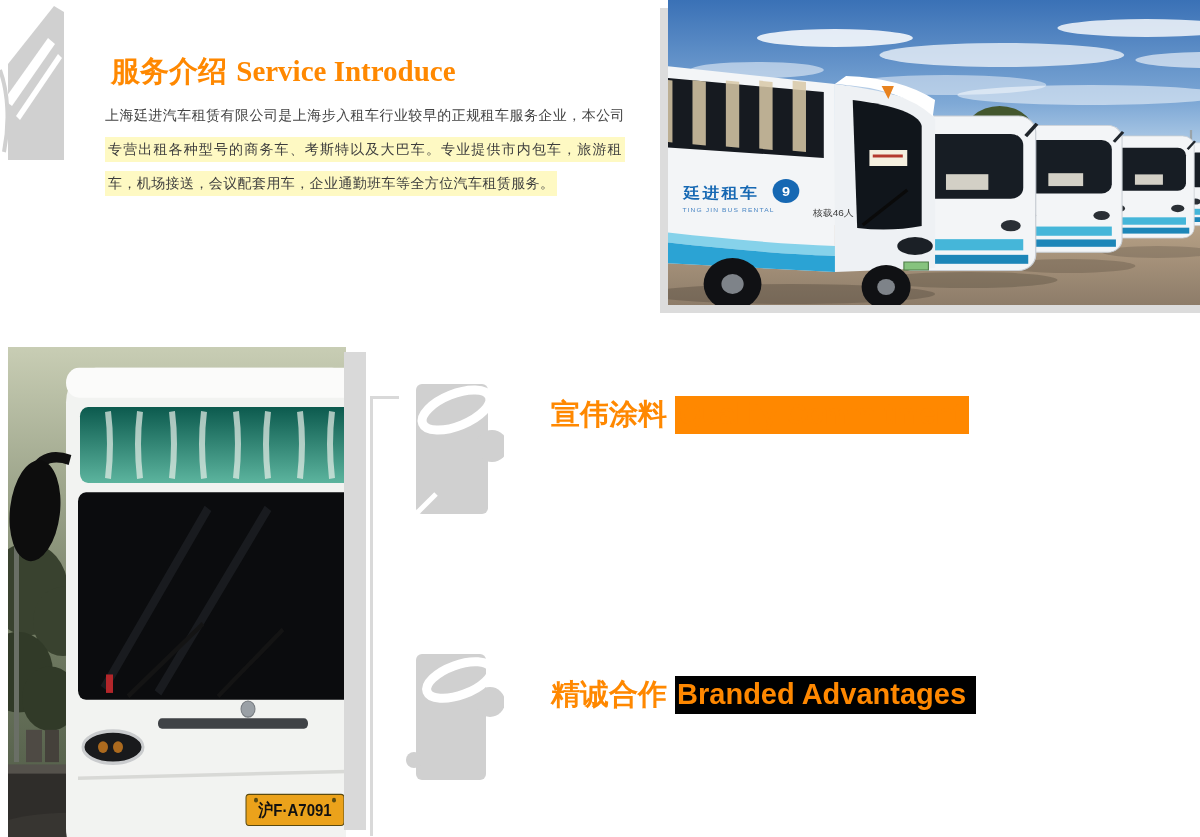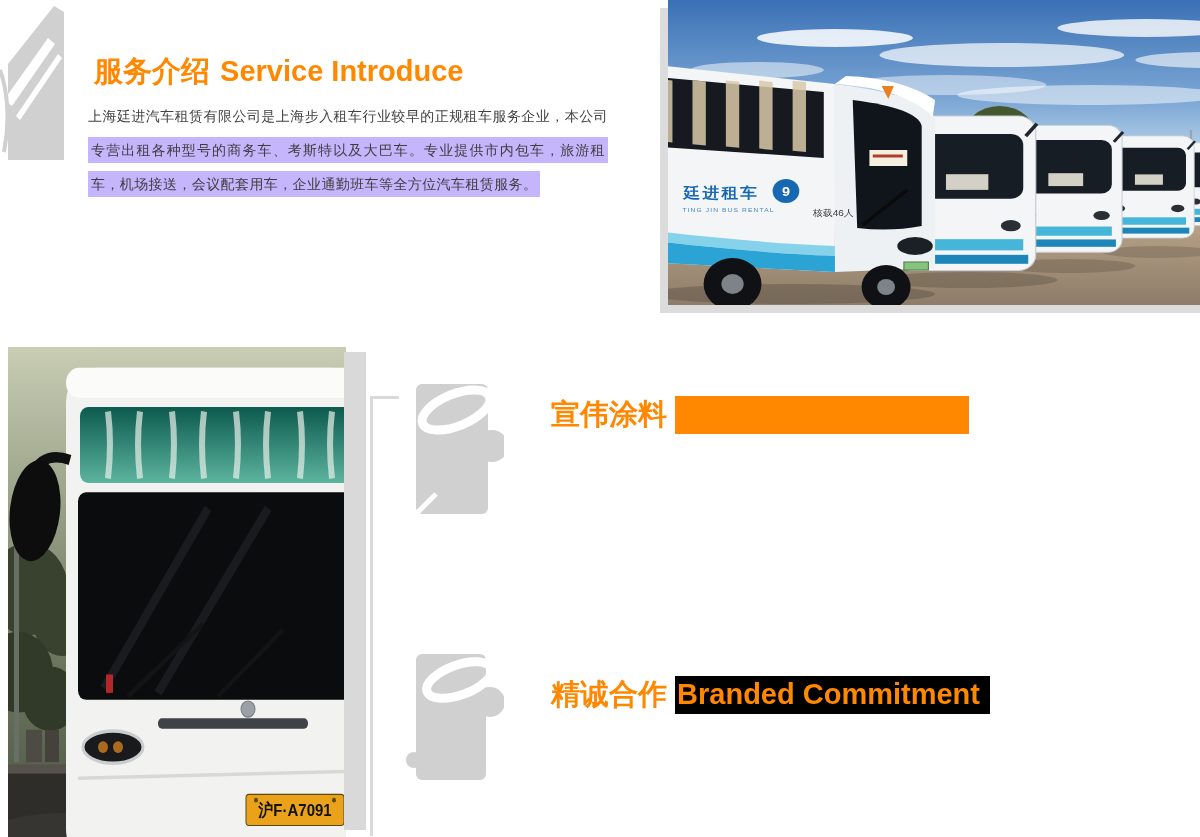--- a/index.html
+++ b/index.html
@@ -15,41 +15,41 @@
   #num2{left:404px;top:374px;width:100px;height:150px;}
   #num3{left:404px;top:642px;width:100px;height:150px;}
 
   
   #bar1{left:344px;top:352px;width:22px;height:478px;background:#d9d9d9;}
   #bar2{left:370px;top:396px;width:26px;height:437px;
         border-top:3px solid #d9d9d9;border-left:3px solid #d9d9d9;}
 
   
   .section{position:absolute;}
-  #sec1{left:88px;top:55px;width:520px;}
+  #sec1{left:105px;top:55px;width:520px;font-family:Liberation Serif, serif;}
   #sec2{left:545px;top:398px;width:655px;}
   #sec3{left:545px;top:678px;width:655px;}
 
   .sec-title{
     margin:0 0 11px 6px;
     font-size:29px;line-height:33px;font-weight:bold;
     color:#ff8800;white-space:nowrap;
   }
   .sec-title .en{padding:0 2px;}
   .sec-title .en-solid{background:#ff8800;color:#ff8800;padding:2px 6px 4px 4px;}
   .sec-title .en-dark{background:#000000;padding:2px 10px 4px 2px;}
 
   .para{
     margin:0;font-size:14px;letter-spacing:0.4px;
     color:#424242;text-align:justify;
   }
   .para-wide{line-height:34px;}
   .para-tight{line-height:27px;}
   .hl{
-    background:#c4b5fd;color:#3e3e3e;
+    background:#fef9c3;color:#3e3e3e;
     padding:5px 3px;
     -webkit-box-decoration-break:clone;box-decoration-break:clone;
   }
 
   
   #photo-fleet{left:668px;top:0;width:592px;height:305px;
                box-shadow:-8px 8px 0 0 #dcdcdc;text-align:center;}
   #photo-bus{left:8px;top:347px;width:338px;height:565px;border-radius:15px;}
   #photo-fleet svg,#photo-bus svg{display:block;width:100%;height:100%;}
 </style>
@@ -260,14 +260,14 @@
     <circle cx="10" cy="118" r="8" fill="#d0d0d0"></circle>
     <ellipse cx="55" cy="38" rx="34" ry="15" transform="rotate(-20 55 38)" fill="none" stroke="#ffffff" stroke-width="9"></ellipse>
   </svg>
 </div>
 
 <div class="section" id="sec2">
   <h2 class="sec-title"><span>宣伟涂料</span> <span class="en en-solid">Quality Commitment</span></h2>
 </div>
 
 <div class="section" id="sec3">
-  <h2 class="sec-title"><span>精诚合作</span> <span class="en en-dark">Branded Commitment</span></h2>
+  <h2 class="sec-title"><span>精诚合作</span> <span class="en en-dark">Branded Advantages</span></h2>
 </div>
 
 </body></html>

